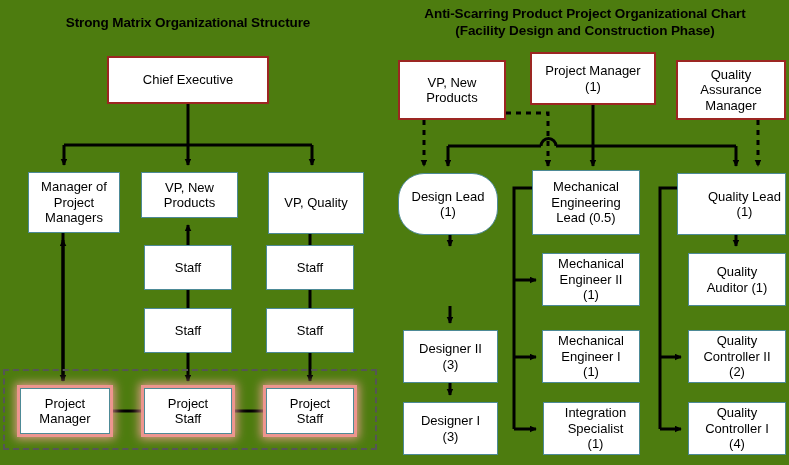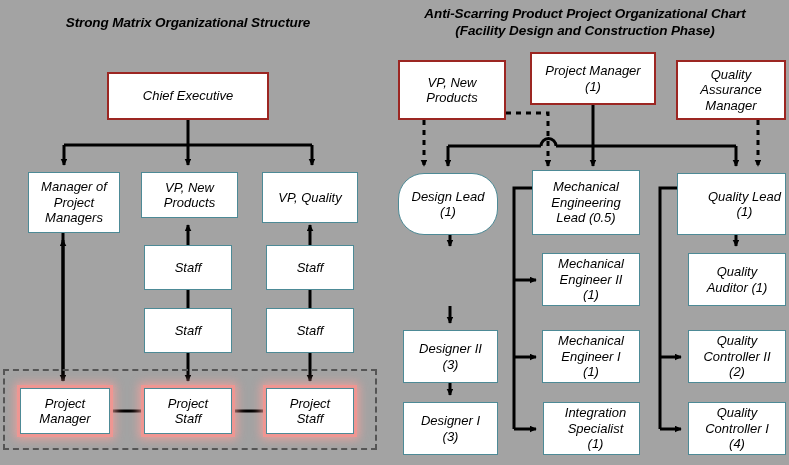--- a/index.html
+++ b/index.html
@@ -7,23 +7,22 @@
     background: #ffffff;
   }
   body {
     font-family: "Liberation Sans", sans-serif;
     -webkit-font-smoothing: antialiased;
   }
   #canvas {
     position: relative;
     width: 789px;
     height: 465px;
-    background: #a3a3a3;
+    background: #4d7c0f;
     overflow: hidden;
-    font-style: italic;
   }
   .title {
     position: absolute;
     text-align: center;
     font-weight: bold;
     font-size: 13.5px;
     color: #000000;
     line-height: 17px;
     letter-spacing: -0.1px;
   }
@@ -135,30 +134,30 @@
 
     <path d="M736,235 L736,246" stroke="#000" stroke-width="3" fill="none" marker-end="url(#arw)"></path>
 
     <path d="M677,188 L660,188 L660,429" stroke="#000" stroke-width="3" fill="none"></path>
     <path d="M660,357 L681,357" stroke="#000" stroke-width="3" fill="none" marker-end="url(#arw)"></path>
     <path d="M660,429 L681,429" stroke="#000" stroke-width="3" fill="none" marker-end="url(#arw)"></path>
   </svg>
 
   <div class="dashed-region" style="left:3px; top:369px; width:374px; height:81px;"></div>
 
-  <div class="node red" style="left:107px; top:56px; width:162px; height:48px;margin-top:16px;">Chief Executive</div>
+  <div class="node red" style="left:107px; top:56px; width:162px; height:48px;">Chief Executive</div>
 
   <div class="node teal" style="left:28px; top:172px; width:92px; height:61px;">Manager of
 Project
 Managers</div>
 
   <div class="node teal" style="left:141px; top:172px; width:97px; height:46px;">VP, New
 Products</div>
 
-  <div class="node teal" style="left:262px; top:172px; width:96px; height:51px;">VP, Quality</div>
+  <div class="node teal" style="left:268px; top:172px; width:96px; height:62px;">VP, Quality</div>
 
   <div class="node teal" style="left:144px; top:245px; width:88px; height:45px;">Staff</div>
 
   <div class="node teal" style="left:144px; top:308px; width:88px; height:45px;">Staff</div>
 
   <div class="node teal" style="left:266px; top:245px; width:88px; height:45px;">Staff</div>
 
   <div class="node teal" style="left:266px; top:308px; width:88px; height:45px;">Staff</div>
 
   <div class="node hl" style="left:20px; top:388px; width:90px; height:46px;">Project

